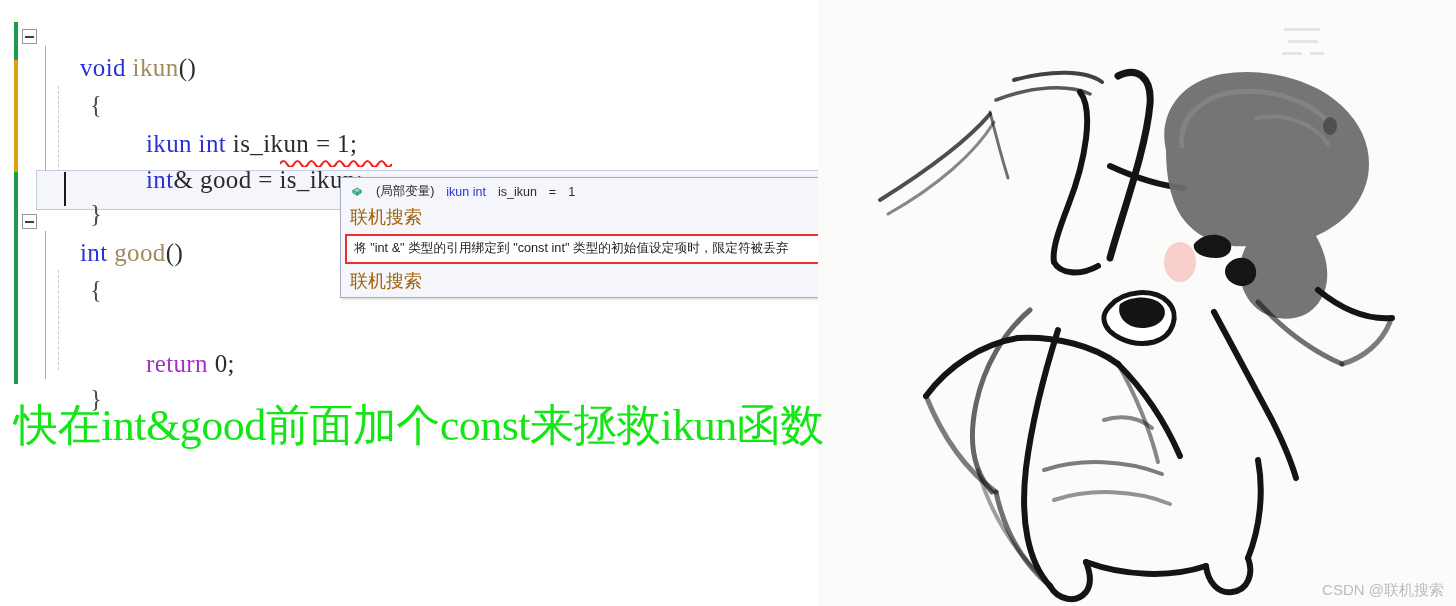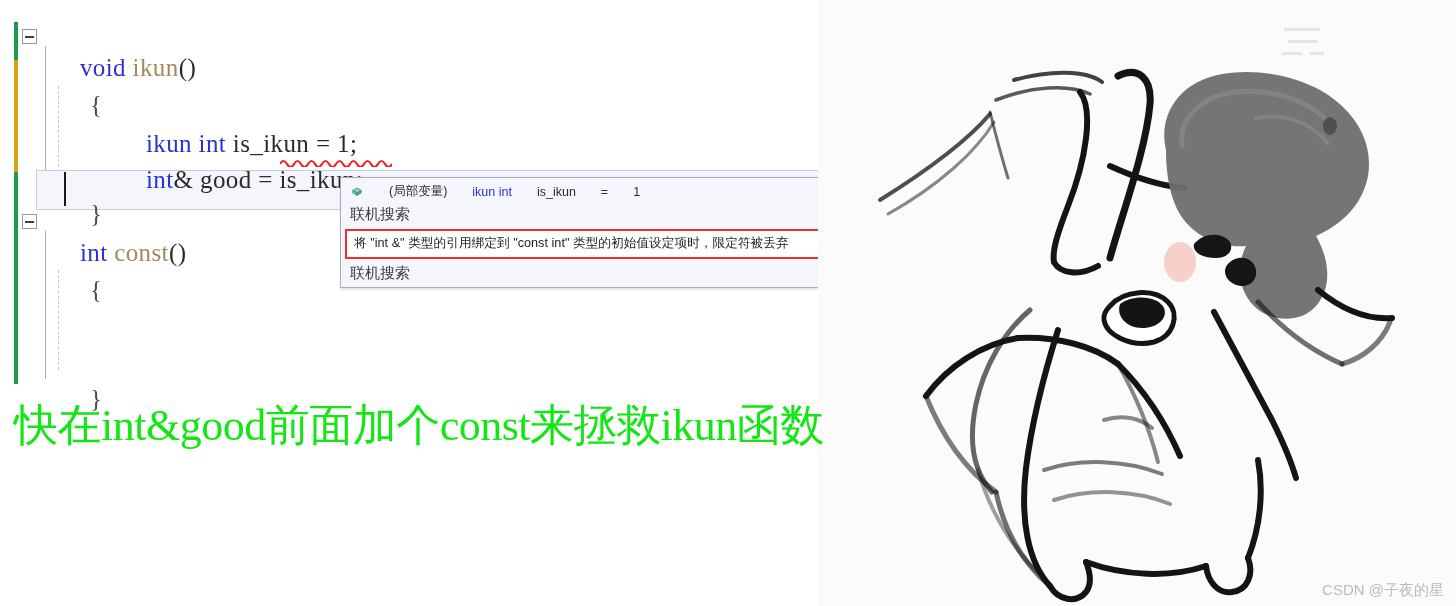--- a/index.html
+++ b/index.html
@@ -119,28 +119,28 @@
     padding: 0;
   }
   .tt-row {
     display: flex;
     align-items: center;
     padding: 2px 8px 2px 9px;
     min-height: 19px;
     font-size: 12.5px;
     white-space: nowrap;
   }
-  .tt-sig { color: #2b2b2b; gap: 21px; padding-top: 5px; padding-bottom: 2px; }
+  .tt-sig { color: #2b2b2b; gap: 8px; padding-top: 5px; padding-bottom: 2px; }
   .tt-sig .paren { color: #2b2b2b; }
   .tt-sig .t-kw  { color: #2b31d6; margin-left: 4px; }
   .tt-sig .t-id  { color: #2b2b2b; margin-left: 4px; }
   .tt-sig .t-eq  { color: #2b2b2b; margin-left: 4px; }
   .tt-link {
-    color: #404040;
-    font-size: 15px;
+    color: #a16207;
+    font-size: 18px;
     padding: 3px 9px 4px 9px;
     cursor: pointer;
   }
   .tt-error-wrap {
     margin: 1px 4px 2px 4px;
     border: 2px solid #ef2d2d;
     background: #ffffff;
     padding: 4px 7px 5px 7px;
     font-size: 12.7px;
     color: #1d1d1d;
@@ -217,24 +217,27 @@
     <div class="code-line" style="left:106px; top:102px;">
       <span class="kw">ikun</span><span class="plain"> </span><span class="kw">int</span><span class="plain"> is_ikun = </span><span class="num">1</span><span class="plain">;</span>
     </div>
     <div class="code-line" style="left:106px; top:138px;">
       <span class="kw">int</span><span class="plain">&amp; good = is_ikun;</span>
     </div>
     <div class="code-line" style="left:50px; top:172px;">
       <span class="brace">}</span>
     </div>
     <div class="code-line" style="left:40px; top:211px;">
-      <span class="kw">int</span><span class="plain"> </span><span class="fnname">const</span><span class="plain">()</span>
+      <span class="kw">int</span><span class="plain"> </span><span class="fnname">good</span><span class="plain">()</span>
     </div>
     <div class="code-line" style="left:50px; top:248px;">
       <span class="brace">{</span>
+    </div>
+    <div class="code-line" style="left:106px; top:322px;">
+      <span class="ret">return</span><span class="plain"> </span><span class="num">0</span><span class="plain">;</span>
     </div>
     <div class="code-line" style="left:50px; top:357px;">
       <span class="brace">}</span>
     </div>
 
     <svg id="squiggle" viewBox="0 0 112 9" preserveAspectRatio="none">
       <path d="M0,6 Q3.5,0 7,6 T14,6 T21,6 T28,6 T35,6 T42,6 T49,6 T56,6 T63,6 T70,6 T77,6 T84,6 T91,6 T98,6 T105,6 T112,6" fill="none" stroke="#ee2020" stroke-width="2.1"></path>
     </svg>
   </div>
 
@@ -340,15 +343,15 @@
         <path d="M430 558 C 442 528, 446 492, 440 460" stroke-width="6"></path>
 
         <path d="M178 492 C 186 530, 204 562, 232 586" stroke-width="5" opacity="0.6"></path>
         <path d="M160 470 C 172 512, 196 552, 226 578" stroke-width="4" opacity="0.4"></path>
       </g>
     </svg>
   </div>
 
   <div id="caption">快在int&amp;good前面加个const来拯救ikun函数</div>
 
-  <div id="watermark">CSDN @子夜的星</div>
+  <div id="watermark">CSDN @联机搜索</div>
 
 </div>
 
 </body></html>

